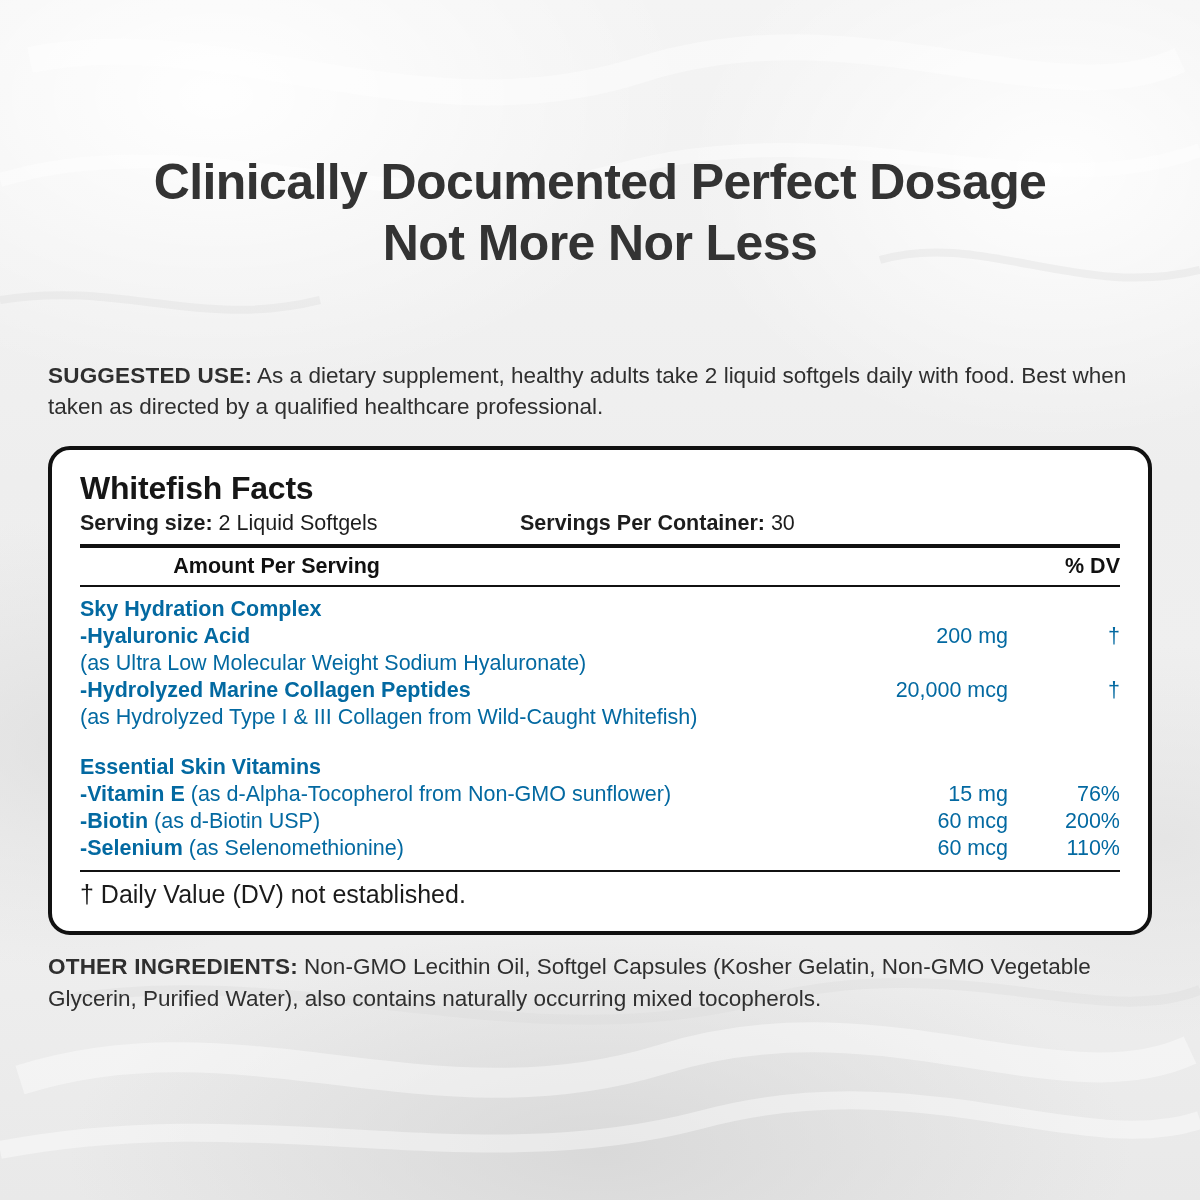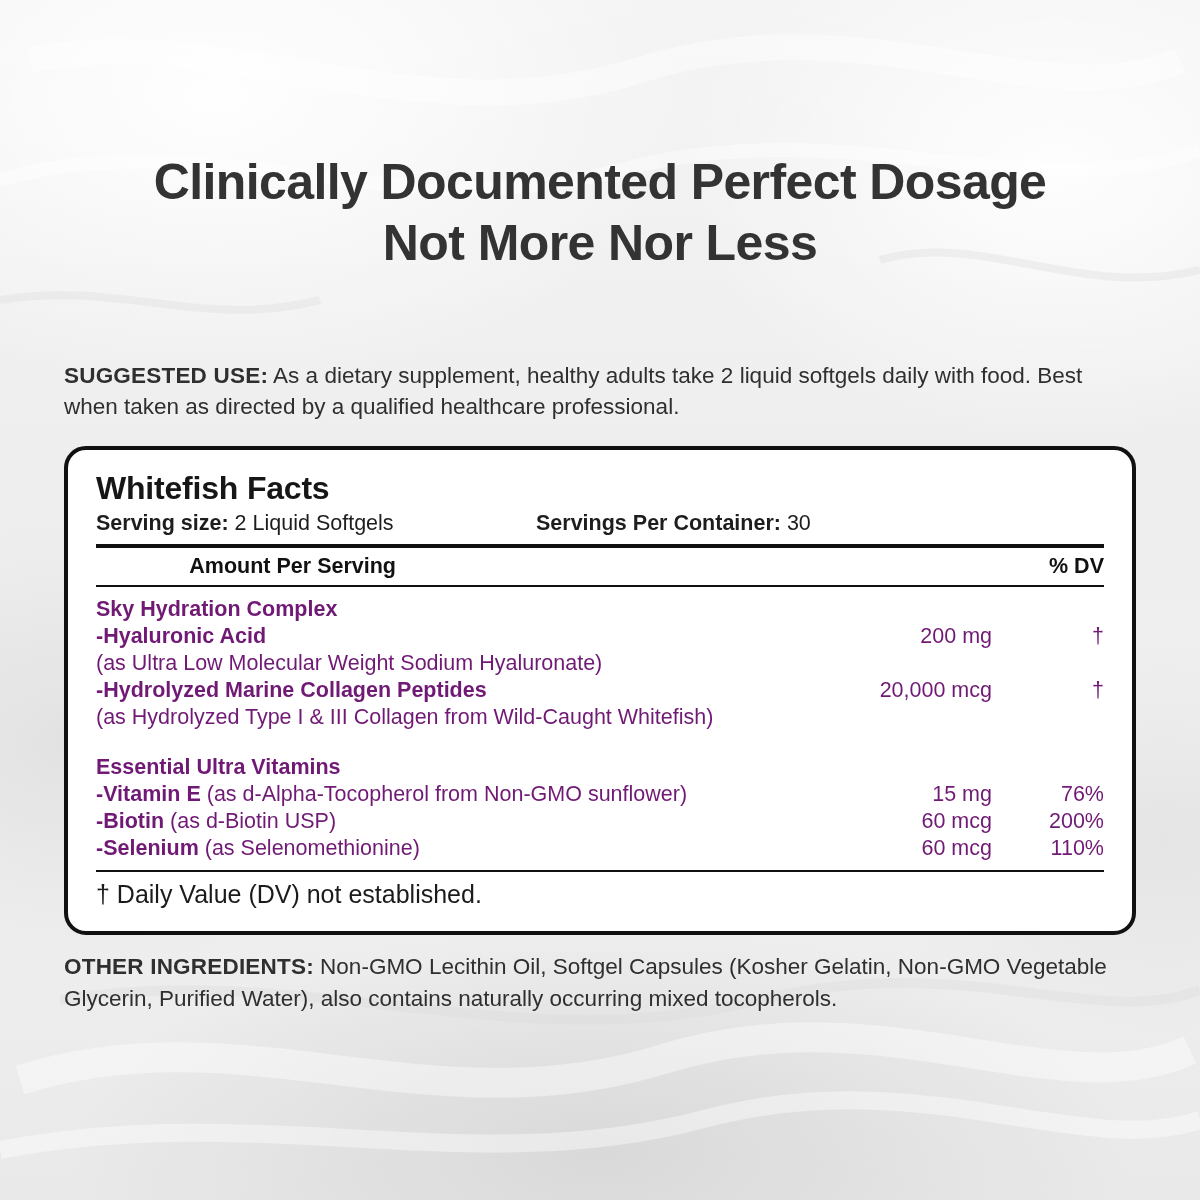--- a/index.html
+++ b/index.html
@@ -31,21 +31,21 @@
   }
   .bg-strokes {
     position: absolute;
     inset: 0;
     z-index: 1;
     opacity: 0.55;
   }
   .content {
     position: relative;
     z-index: 2;
-    padding: 0 64px;
+    padding: 0 48px;
   }
   .headline {
     text-align: center;
     font-weight: bold;
     font-size: 50px;
     line-height: 1.22;
     letter-spacing: -0.6px;
     color: #333333;
     padding-top: 118px;
   }
@@ -103,21 +103,21 @@
     padding: 6px 0 6px 0;
     color: #111111;
   }
   .amount-row .aps { width: 300px; text-align: right; }
   .amount-row .dv  { width: 112px; text-align: right; }
 
   table.facts {
     width: 100%;
     border-collapse: collapse;
     font-size: 21.5px;
-    color: #701a75;
+    color: #0369a1;
   }
   table.facts td {
     padding: 1px 0;
     vertical-align: baseline;
   }
   td.name { text-align: left; }
   td.amt  { text-align: right; width: 180px; white-space: nowrap; padding-left: 10px; }
   td.dv   { text-align: right; width: 112px; white-space: nowrap; }
   .group-head { font-weight: bold; padding-top: 10px !important; }
   .item-name { padding-left: 18px; }
@@ -210,21 +210,21 @@
         </tr>
         <tr>
           <td class="name sub-note" colspan="3">(as Hydrolyzed Type I &amp; III Collagen from Wild-Caught Whitefish)</td>
         </tr>
 
         <tr class="spacer-row">
             <td colspan="3"></td>
           </tr>
 
         <tr>
-          <td class="name group-head" colspan="3">Essential Ultra Vitamins</td>
+          <td class="name group-head" colspan="3">Essential Skin Vitamins</td>
         </tr>
         <tr>
           <td class="name item-name"><span class="bold">-Vitamin E</span><span> (as d-Alpha-Tocopherol from Non-GMO sunflower)</span></td>
           <td class="amt">15 mg</td>
           <td class="dv">76%</td>
         </tr>
         <tr>
           <td class="name item-name"><span class="bold">-Biotin</span><span> (as d-Biotin USP)</span></td>
           <td class="amt">60 mcg</td>
           <td class="dv">200%</td>

